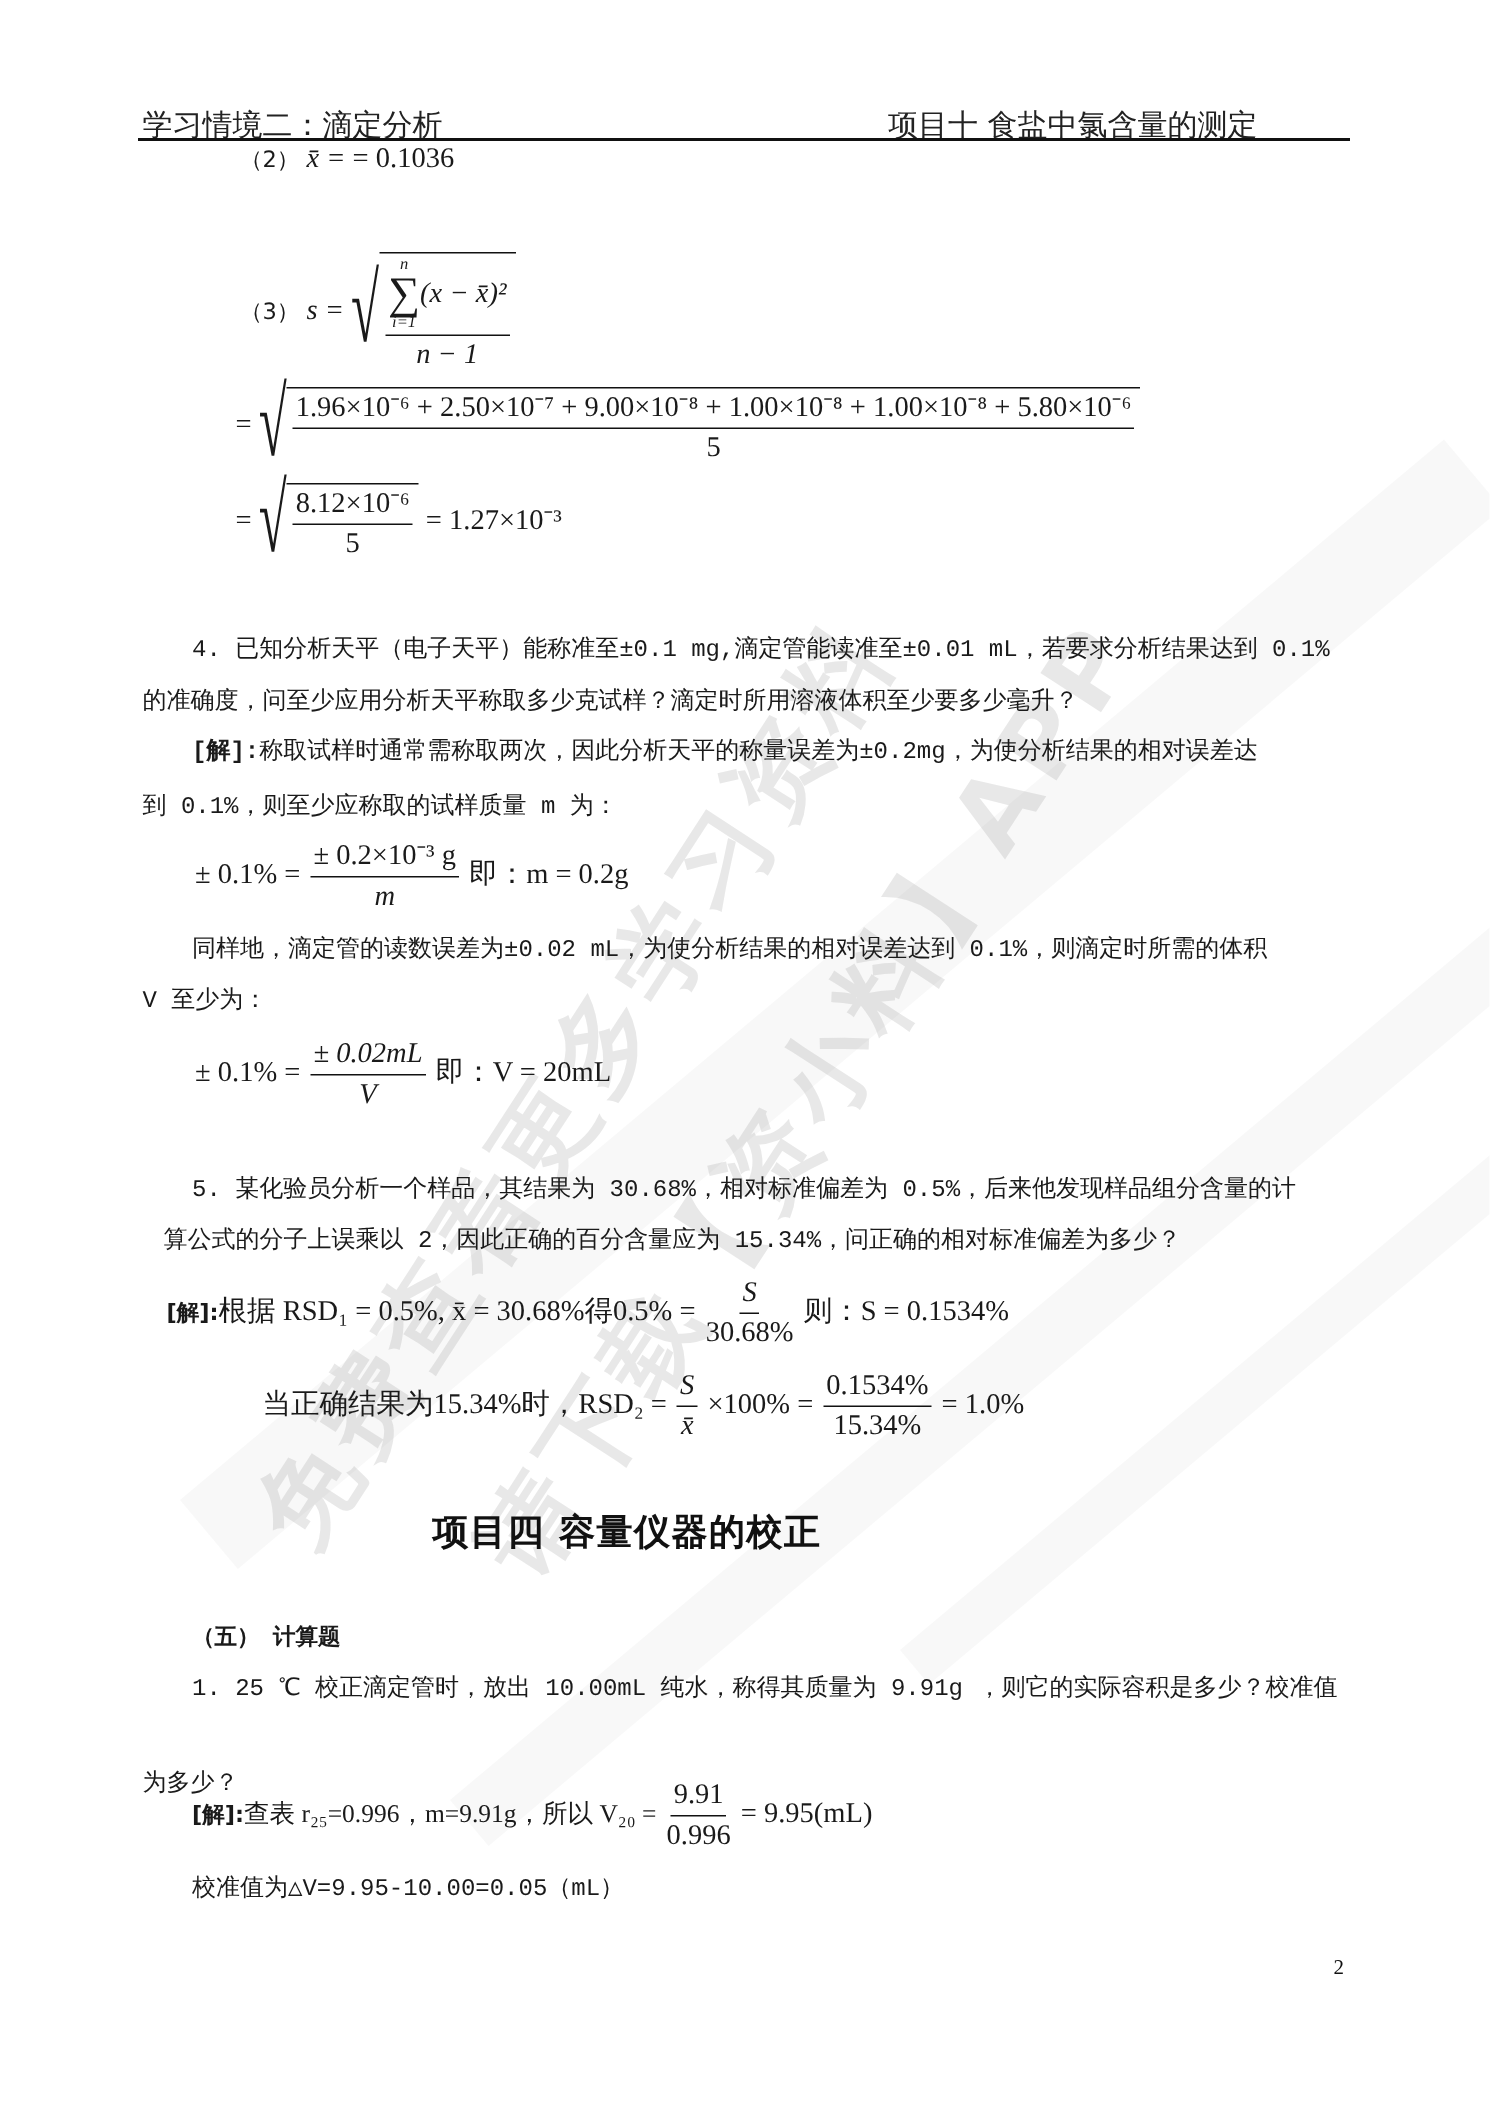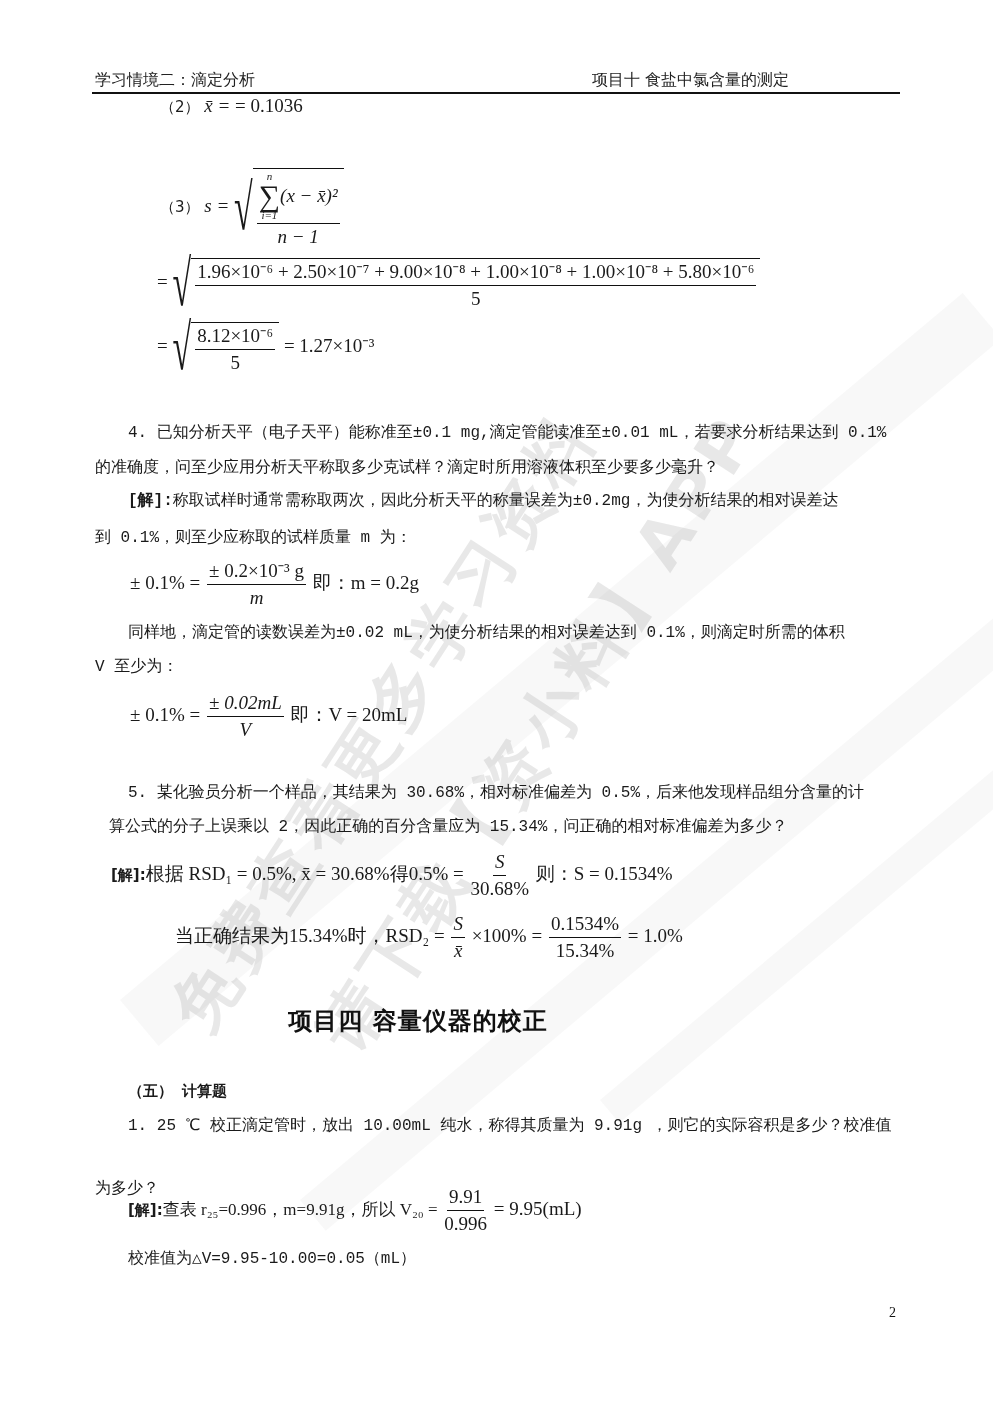--- a/index.html
+++ b/index.html
@@ -9,21 +9,21 @@
 
     
     .wm { position: absolute; pointer-events: none; color: rgba(150,150,150,0.22);
       font-family: "DejaVu Sans", sans-serif; font-weight: bold; font-size: 66px;
       white-space: nowrap; transform-origin: left top; letter-spacing: 6px; }
     .wm1 { left: 150px; top: 1000px; transform: rotate(-57deg); }
     .wm2 { left: 300px; top: 1020px; transform: rotate(-57deg); }
     .stripe { position: absolute; pointer-events: none; background: rgba(200,200,200,0.13);
       transform-origin: left top; }
 
-    .hdr { position: absolute; top: 70px; font-size: 16px; font-family: "DejaVu Sans", sans-serif; color: #222; }
+    .hdr { position: absolute; top: 70px; font-size: 20px; font-family: "DejaVu Sans", sans-serif; color: #222; }
     .hdr-left { left: 95px; }
     .hdr-right { left: 592px; }
     .hdr-rule { position: absolute; left: 92px; top: 92px; width: 808px; height: 2px; background: #111; }
 
     .txt { position: absolute; font-size: 16px; line-height: 20px; white-space: nowrap; font-family: Liberation Mono, monospace; color: #1a1a1a; }
     .math { font-family: "Liberation Serif", serif; font-size: 19px; }
     .it { font-style: italic; }
     .bold { font-weight: bold; }
 
     .frac { display: inline-flex; flex-direction: column; align-items: center; vertical-align: middle; margin: 0 2px; }

